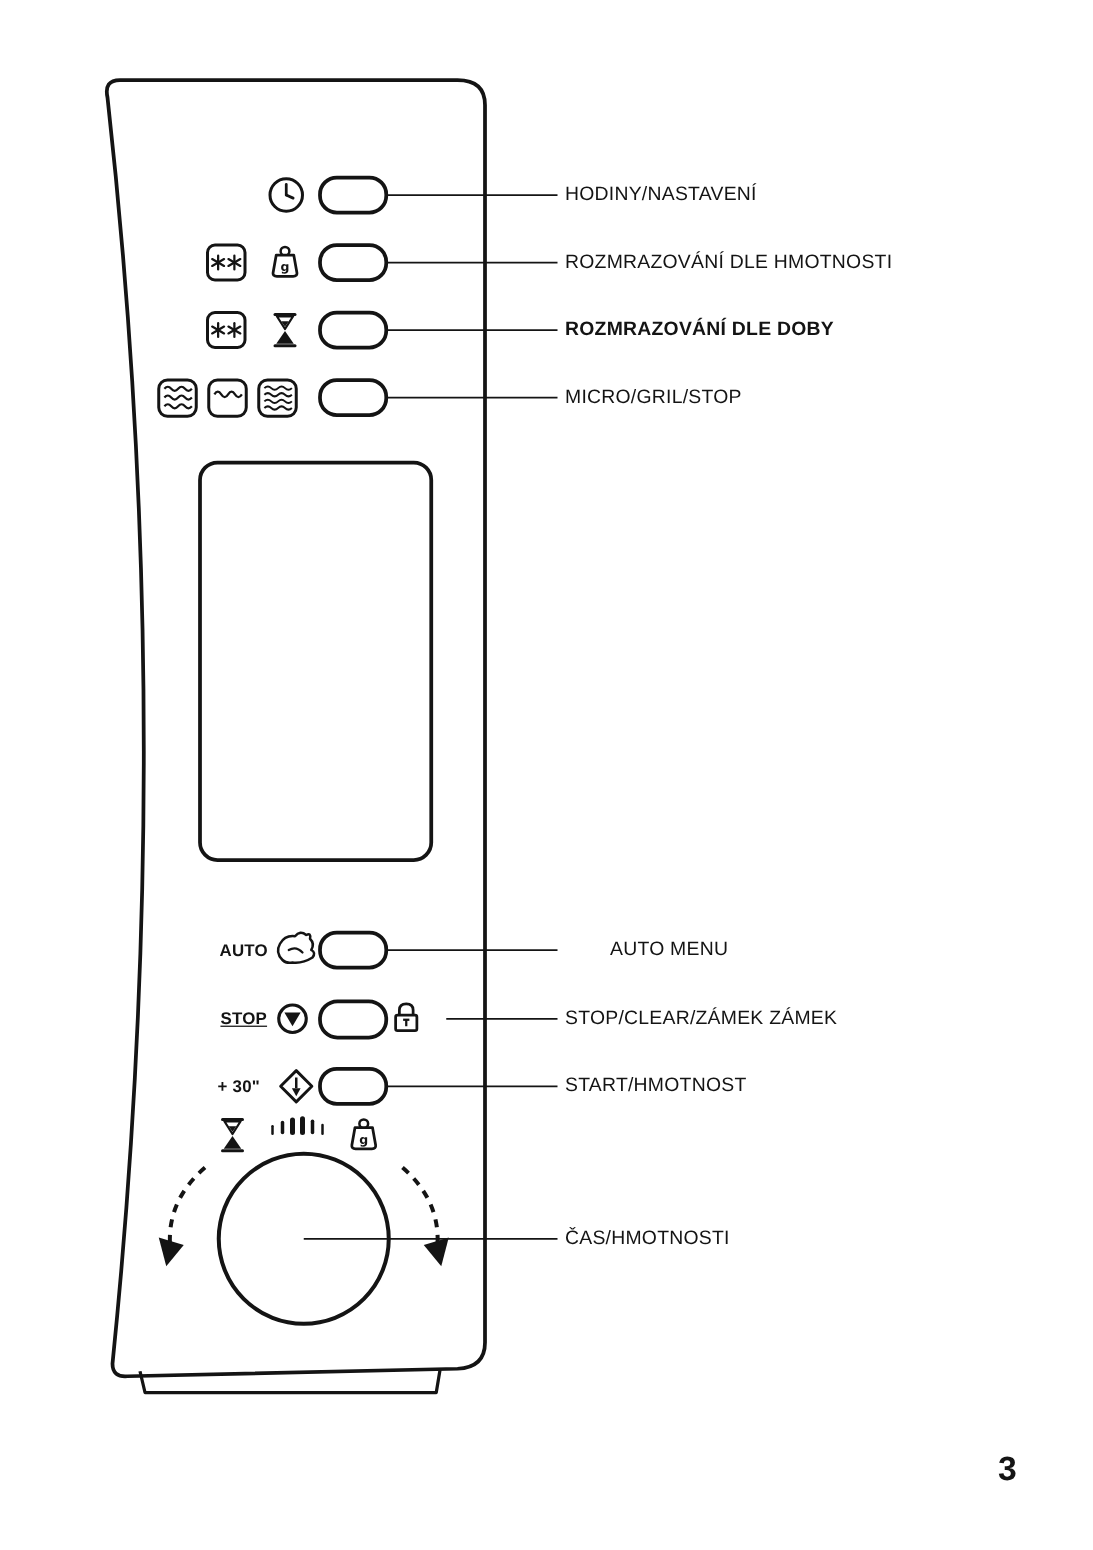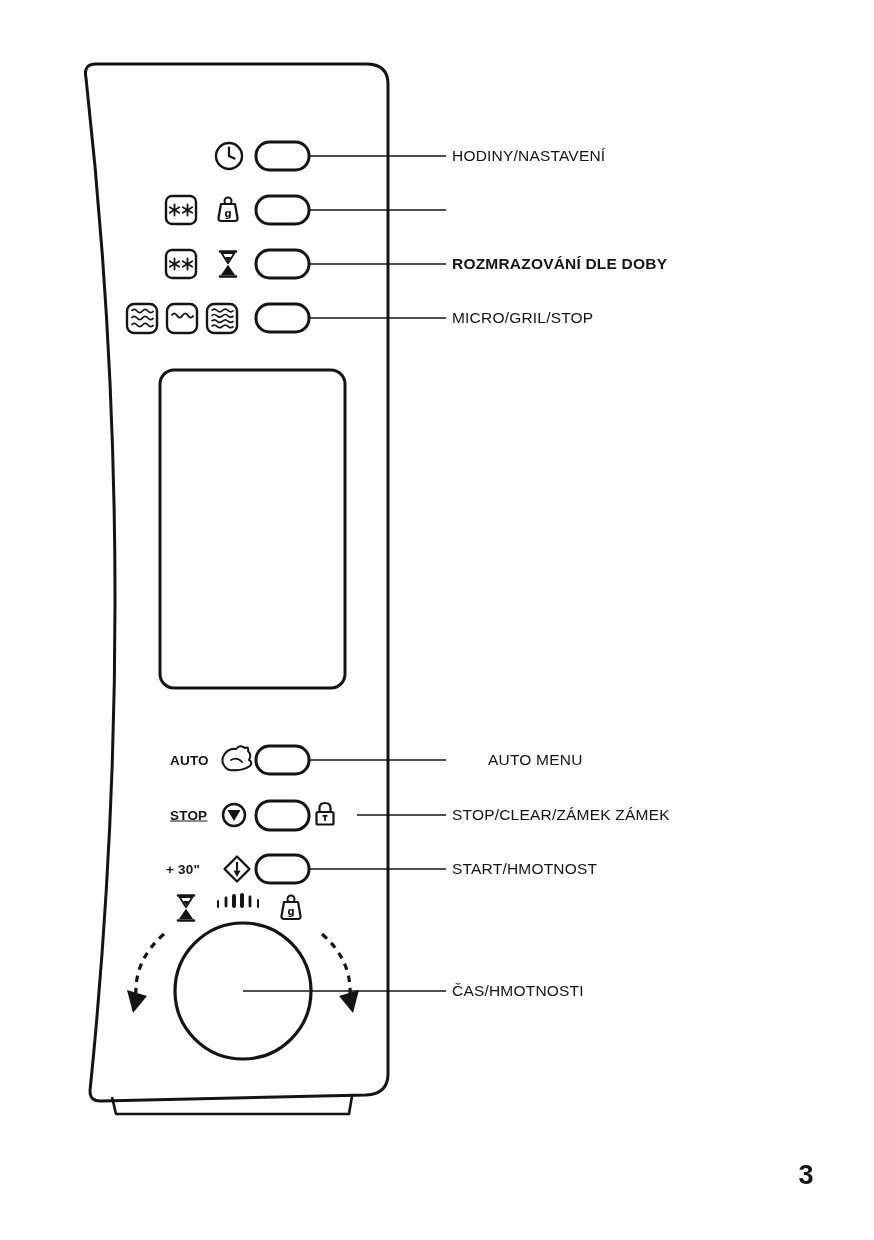--- a/index.html
+++ b/index.html
@@ -2,21 +2,21 @@
 <html><head>
 <meta charset="utf-8">
 <style>
   html,body{margin:0;padding:0;background:#fff;}
   .page{position:relative;width:874px;height:1240px;background:#ffffff;
         font-family:"Liberation Sans",sans-serif;color:#141414;overflow:hidden;}
   .page svg{position:absolute;left:0;top:0;}
   .callout{position:absolute;left:452px;transform:translateY(-50%);
            font-size:15.5px;letter-spacing:.2px;white-space:nowrap;color:#141414;}
   .panel-text{position:absolute;transform:translateY(-50%);font-weight:bold;
-              font-size:13.5px;letter-spacing:.2px;text-align:left;color:#141414;}
+              font-size:13.5px;letter-spacing:.2px;text-align:center;color:#141414;}
   .page-number{position:absolute;left:790px;top:1160px;width:32px;text-align:center;
                font-size:27px;font-weight:bold;color:#141414;}
 </style>
 </head>
 <body>
 
 <div class="page">
 
   <svg width="874" height="1240" viewBox="0 0 874 1240">
     <defs>
@@ -148,20 +148,21 @@
       <line x1="310" y1="869" x2="446" y2="869"></line>
       <line x1="243" y1="991" x2="446" y2="991"></line>
     </g>
   </svg>
 
   <div class="panel-text" style="top:760px;left:170px;width:50px;">AUTO</div>
   <div class="panel-text" style="top:815px;left:170px;width:50px;text-decoration:underline;">STOP</div>
   <div class="panel-text" style="top:869px;left:166px;width:50px;">+ 30"</div>
 
   <div class="callout" style="top:156px;">HODINY/NASTAVENÍ</div>
+  <div class="callout" style="top:210px;">ROZMRAZOVÁNÍ DLE HMOTNOSTI</div>
   <div class="callout" style="top:264px;font-weight:bold;">ROZMRAZOVÁNÍ DLE DOBY</div>
   <div class="callout" style="top:318px;">MICRO/GRIL/STOP</div>
   <div class="callout" style="top:760px;margin-left:36px;">AUTO MENU</div>
   <div class="callout" style="top:815px;">STOP/CLEAR/ZÁMEK ZÁMEK</div>
   <div class="callout" style="top:869px;">START/HMOTNOST</div>
   <div class="callout" style="top:991px;">ČAS/HMOTNOSTI</div>
 
   <div class="page-number">3</div>
 </div>
 

